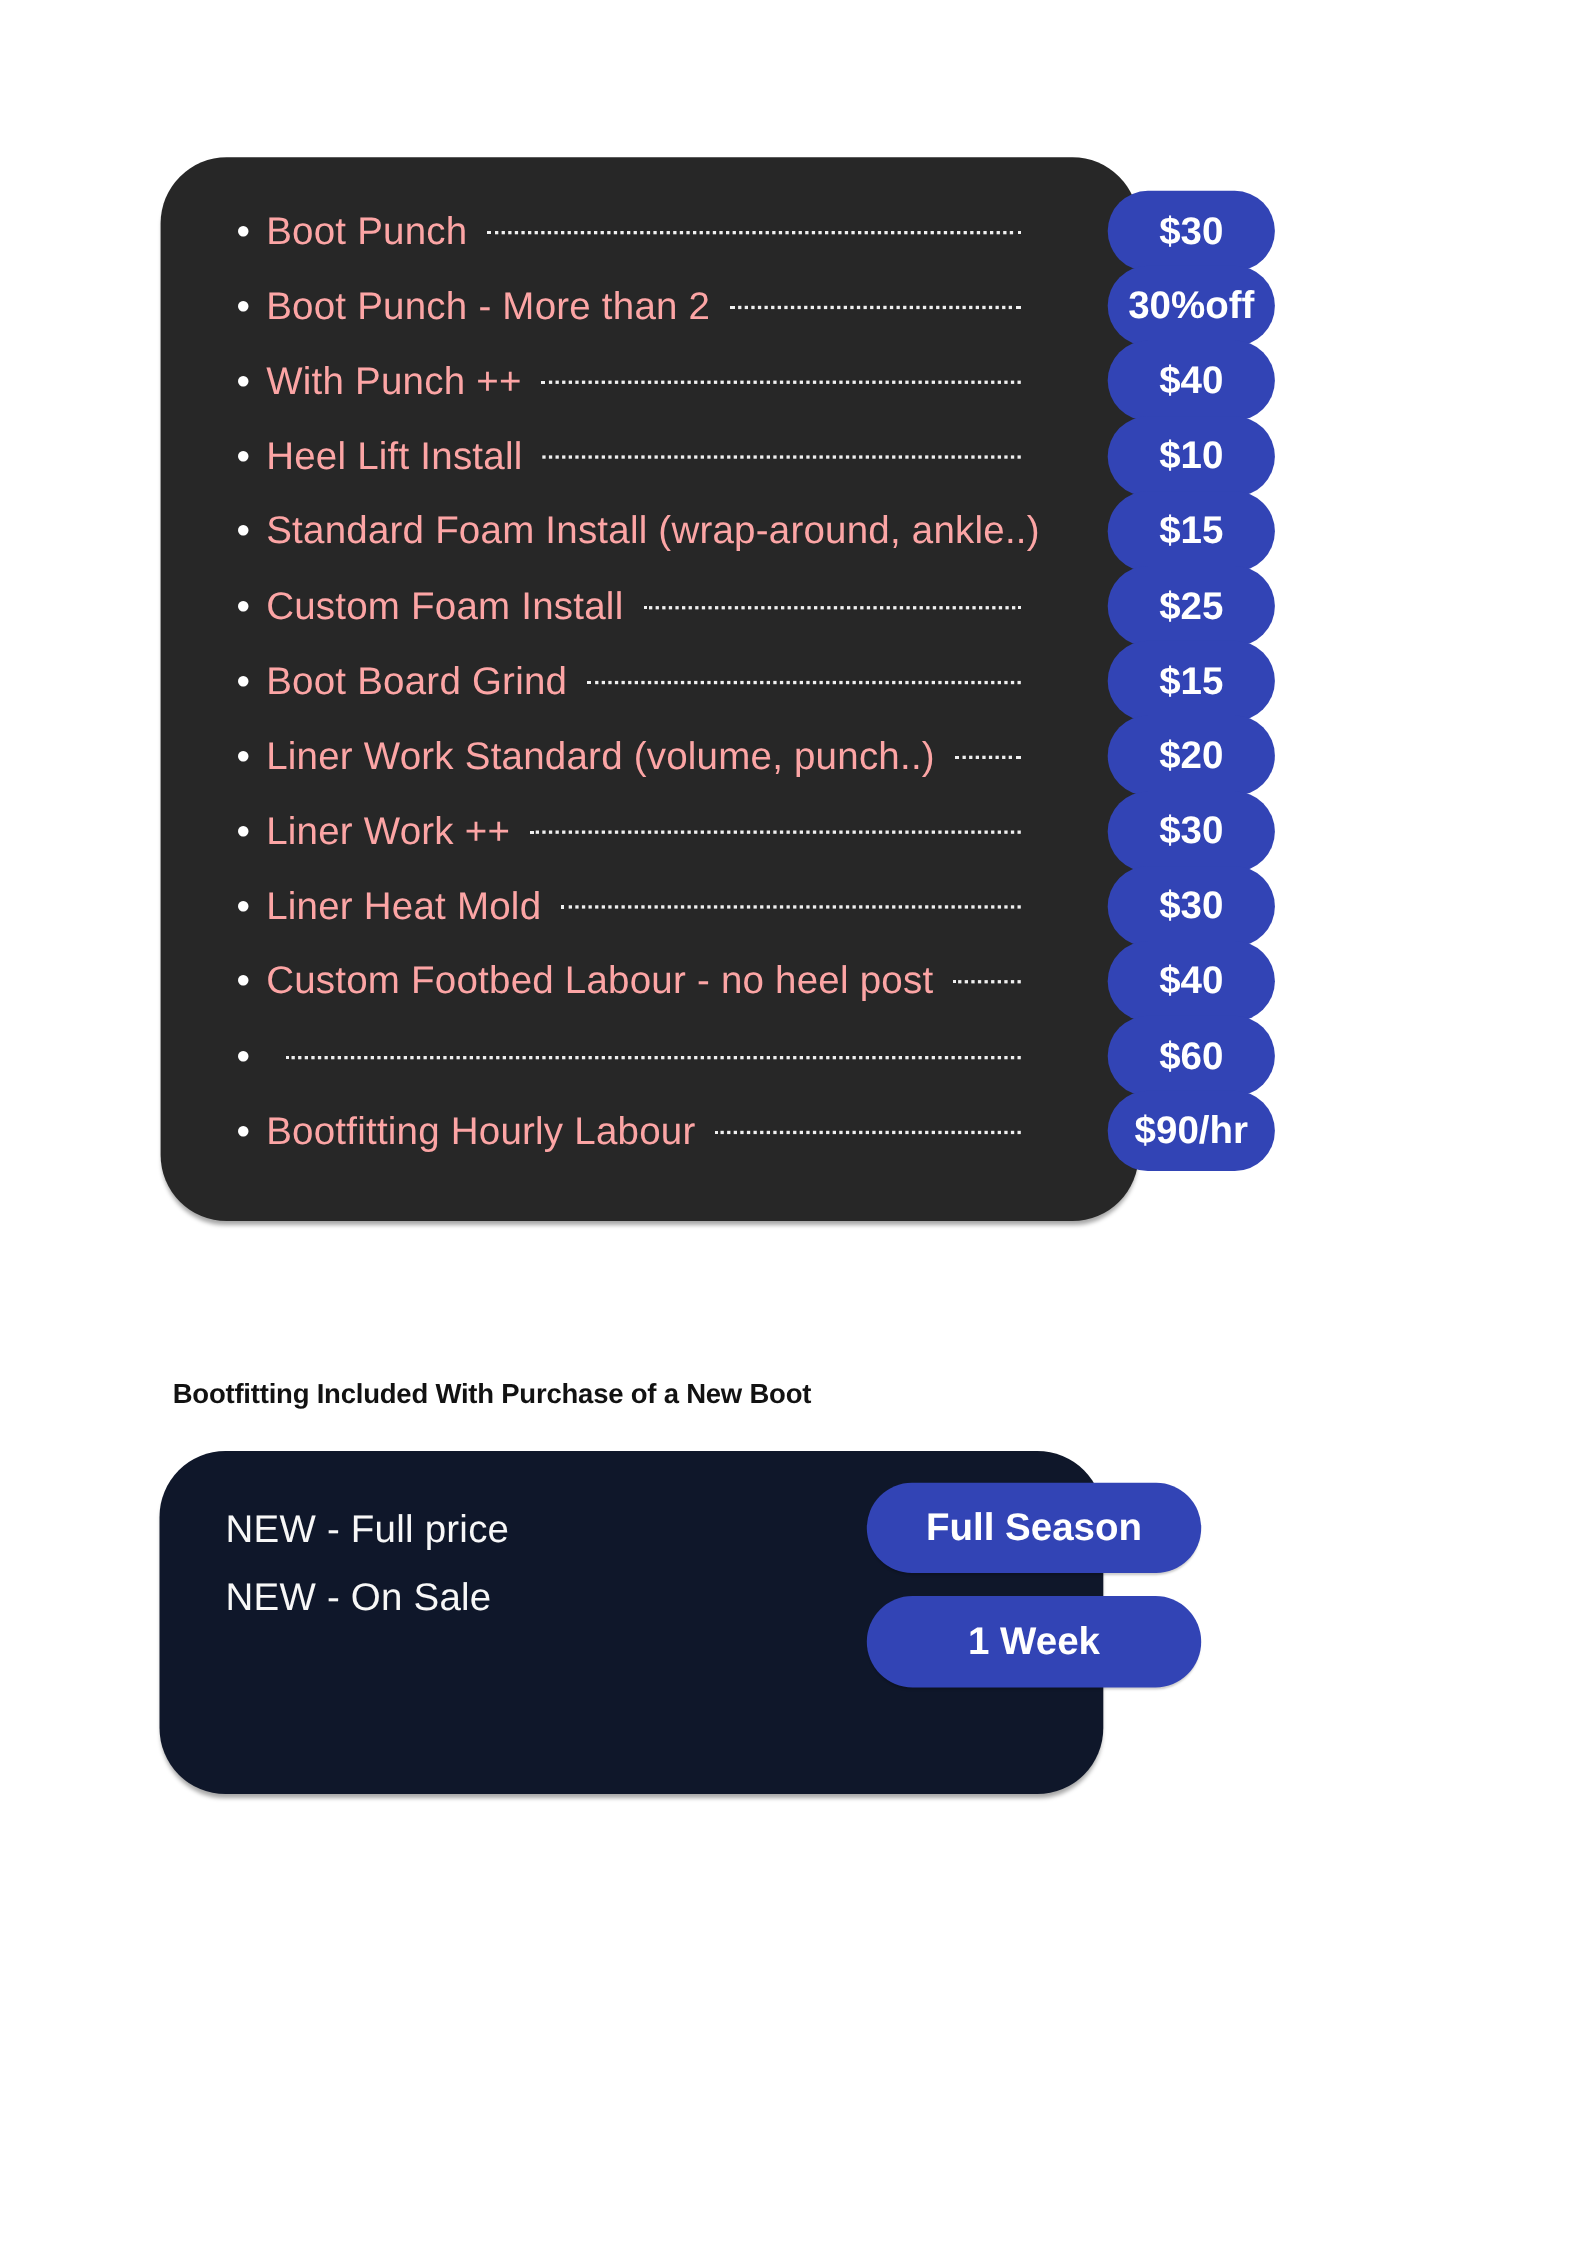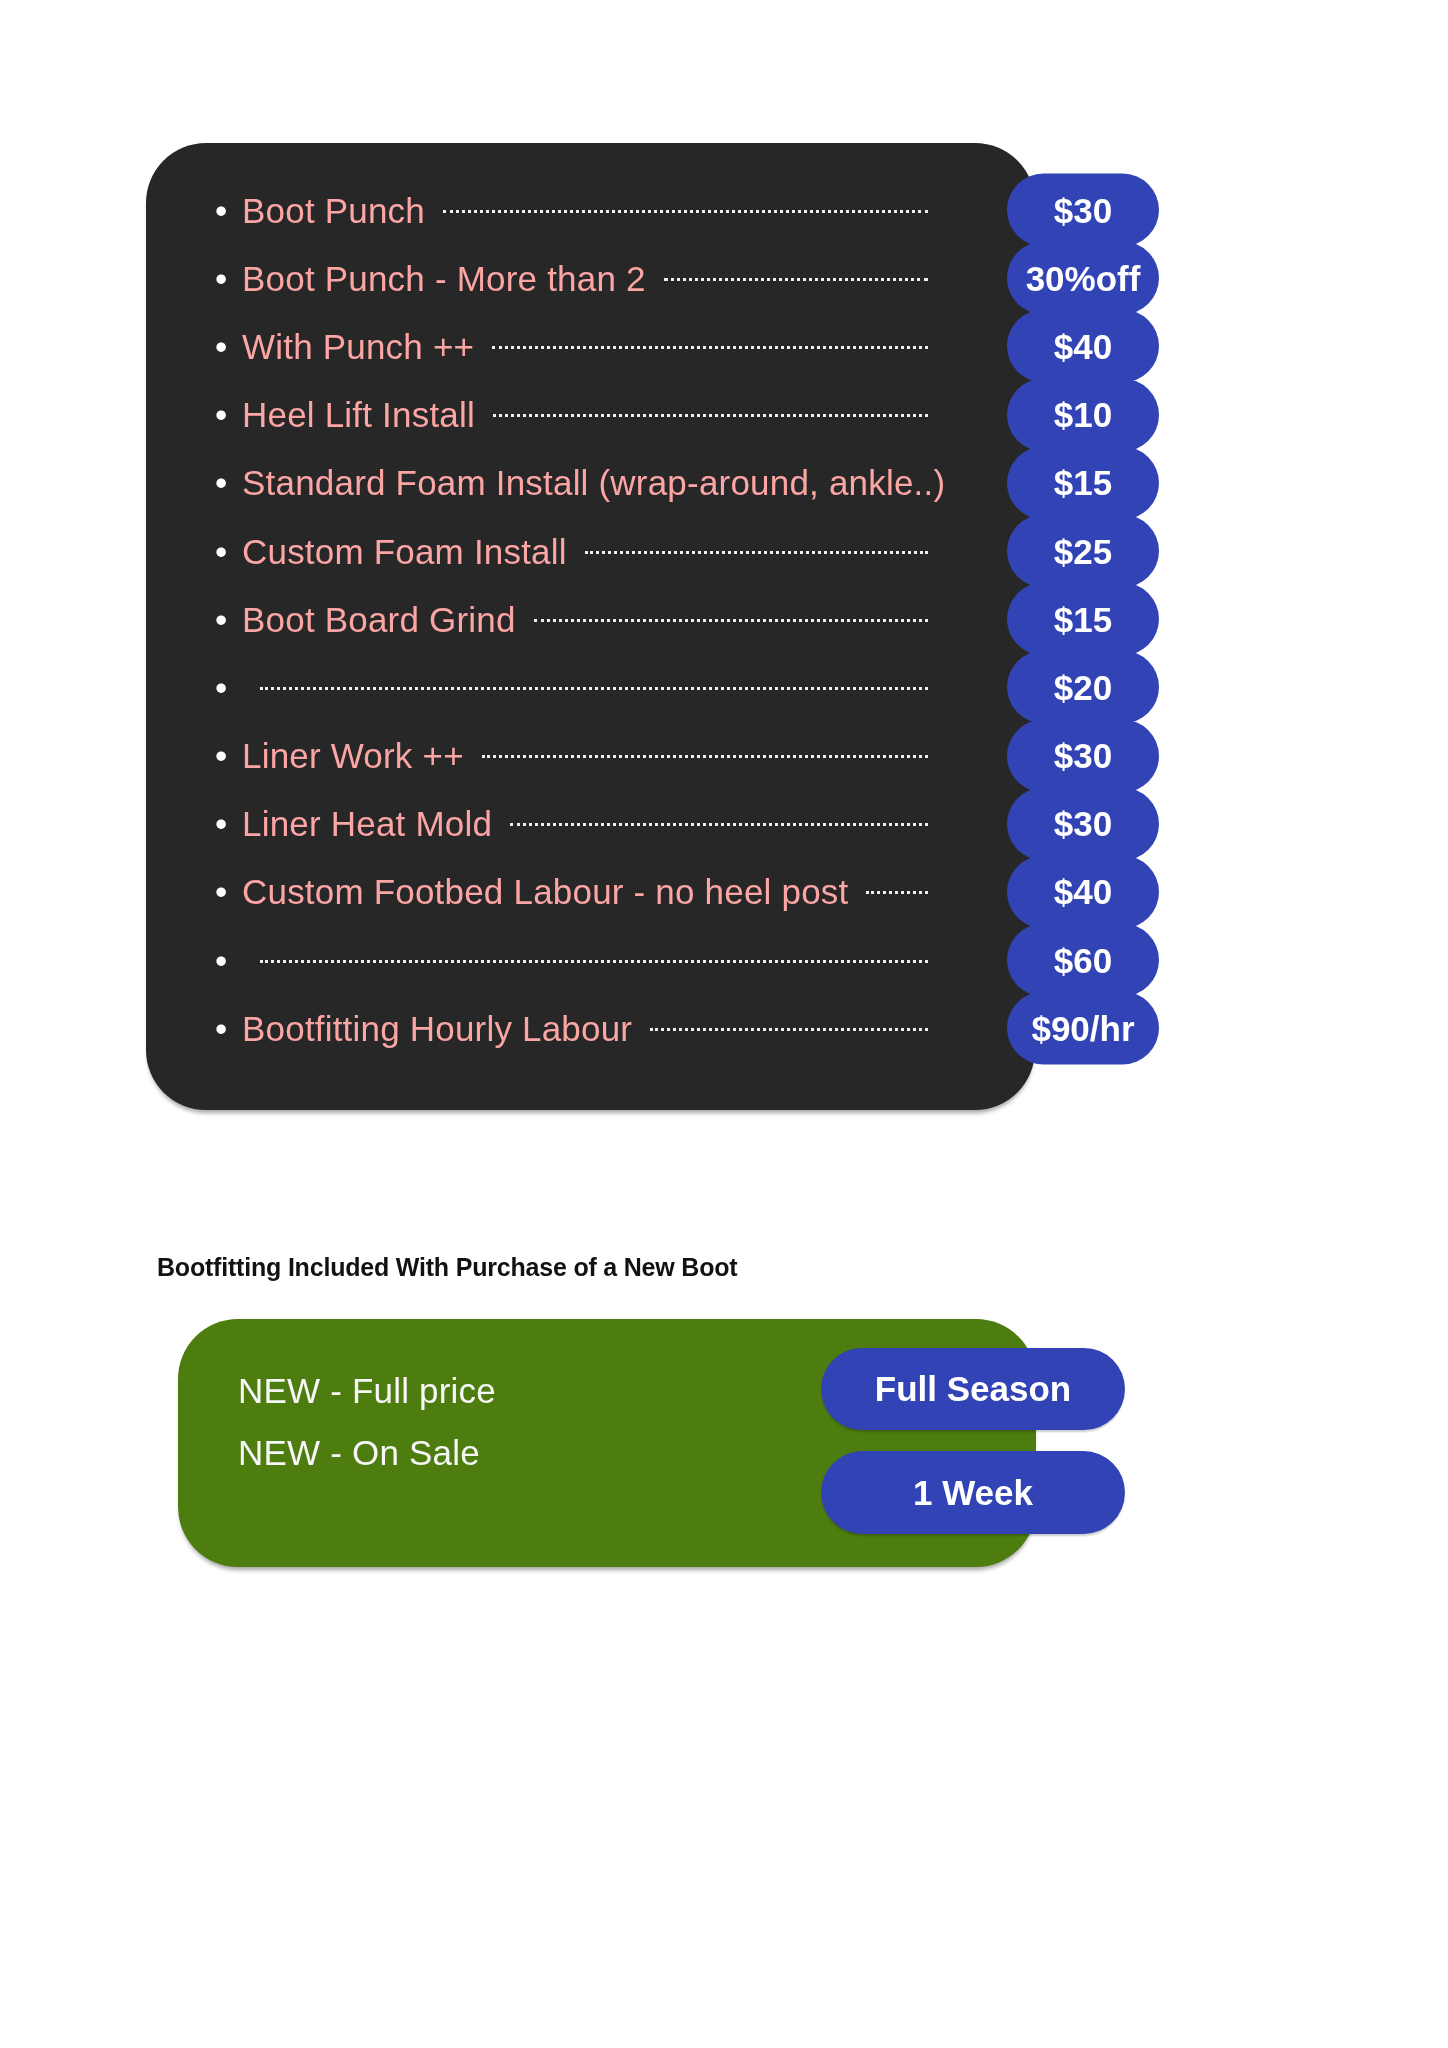--- a/index.html
+++ b/index.html
@@ -84,25 +84,24 @@
     font-size: 25px;
     font-weight: 800;
     letter-spacing: -0.2px;
     white-space: nowrap;
   }
   .included-card {
     position: absolute;
     left: 145px;
     top: 1319px;
     width: 858px;
-    height: 248px;
-    background: #4d7c0f;
+    height: 312px;
+    background: #0f172a;
     border-radius: 60px;
     box-shadow: 0 5px 4px -2px rgba(0,0,0,0.35);
-    margin-left: 33px;
   }
   .included-rows {
     padding: 40px 0 0 60px;
   }
   .included-row {
     height: 62px;
     display: flex;
     align-items: center;
   }
   .plan-label {
@@ -182,20 +181,21 @@
 
       <li class="price-row">
         <span class="bullet">•</span>
         <span class="service-label">Boot Board Grind</span>
         <span class="leader"></span>
         <span class="price-pill">$15</span>
       </li>
 
       <li class="price-row">
         <span class="bullet">•</span>
+        <span class="service-label">Liner Work Standard (volume, punch..)</span>
         <span class="leader"></span>
         <span class="price-pill">$20</span>
       </li>
 
       <li class="price-row">
         <span class="bullet">•</span>
         <span class="service-label">Liner Work ++</span>
         <span class="leader"></span>
         <span class="price-pill">$30</span>
       </li>

